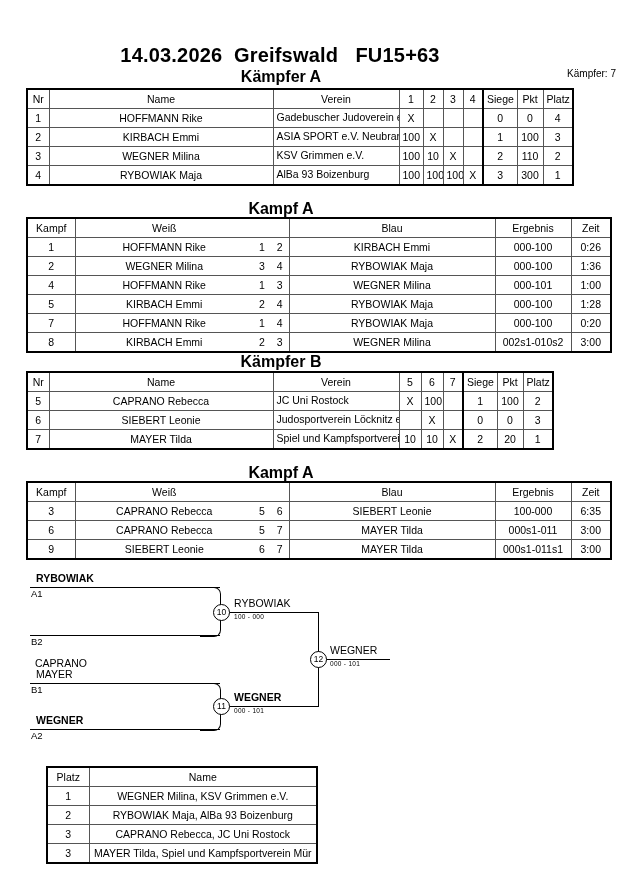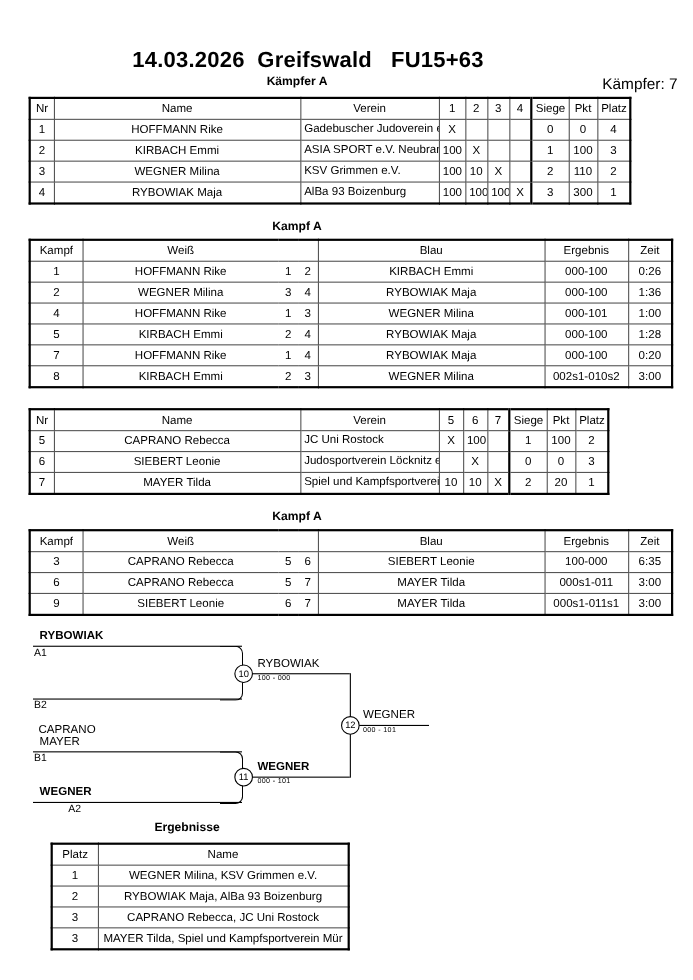--- a/index.html
+++ b/index.html
@@ -8,24 +8,24 @@
     position:relative;width:630px;height:891px;background:#ffffff;
     margin:0 auto;overflow:hidden;
   }
   .title{
     position:absolute;left:0;top:44px;width:560px;text-align:center;
     font-size:20px;font-weight:bold;color:#000;letter-spacing:0.2px;
     white-space:pre;
   }
   .subtitle{
     position:absolute;width:540px;text-align:center;
-    font-size:11px;font-weight:bold;color:#000;
+    font-size:16px;font-weight:bold;color:#000;margin-left:11px;
   }
   .fighters-count{
-    position:absolute;right:14px;top:68px;font-size:14px;color:#000;
+    position:absolute;right:14px;top:68px;font-size:10px;color:#000;
   }
   
   table.tbl{
     position:absolute;border-collapse:collapse;table-layout:fixed;
     font-size:10.5px;color:#000;background:#fff;
     border:2px solid #000;
   }
   table.tbl td,table.tbl th{
     border:1px solid #555;
     padding:1px 3px;height:16px;overflow:hidden;white-space:nowrap;
@@ -237,20 +237,21 @@
           <td class="l nobr">KIRBACH Emmi</td>
           <td class="c nobl nobr">2</td>
           <td class="c nobl">3</td>
           <td class="l b">WEGNER Milina</td>
           <td class="c">002s1-010s2</td>
           <td class="c">3:00</td>
         </tr>
       </tbody>
   </table>
 
+  <div class="subtitle" style="left:0;top:353px;">Kämpfer B</div>
   <table class="tbl standings" style="left:26px;top:371px;width:512px;">
     <colgroup>
       <col style="width:22px">
         <col style="width:224px">
         <col style="width:126px">
       <col style="width:22px">
         <col style="width:22px">
         <col style="width:20px">
       <col style="width:34px">
         <col style="width:26px">
@@ -380,36 +381,35 @@
     <div class="bk-name" style="left:234px;top:37px;">RYBOWIAK</div>
     <div class="hline" style="left:228px;top:52px;width:90px;"></div>
     <div class="bk-score" style="left:234px;top:53px;">100 - 000</div>
 
     <div class="bk-name" style="left:36px;top:108px;">MAYER</div>
     <div class="hline" style="left:30px;top:123px;width:190px;"></div>
     <div class="bk-code" style="left:31px;top:124px;">B1</div>
 
     <div class="bk-name b" style="left:36px;top:154px;">WEGNER</div>
     <div class="hline" style="left:30px;top:169px;width:190px;"></div>
-    <div class="bk-code" style="left:31px;top:170px;margin-left:31px;">A2</div>
+    <div class="bk-code" style="left:31px;top:170px;">A2</div>
 
     <div class="bk-box" style="left:200px;top:123px;width:20px;height:46px;"></div>
     <div class="bk-circle" style="left:213px;top:138px;">11</div>
     <div class="bk-name b" style="left:234px;top:131px;">WEGNER</div>
     <div class="hline" style="left:228px;top:146px;width:90px;"></div>
     <div class="bk-score" style="left:234px;top:147px;">000 - 101</div>
 
     <div class="vline" style="left:318px;top:52px;height:95px;"></div>
     <div class="bk-circle" style="left:310px;top:91px;">12</div>
     <div class="bk-name" style="left:330px;top:84px;">WEGNER</div>
     <div class="hline" style="left:324px;top:99px;width:66px;"></div>
     <div class="bk-score" style="left:330px;top:100px;">000 - 101</div>
   </div>
 
-  <div class="subtitle" style="left:0;top:746px;width:340px;">Ergebnisse</div>
   <table class="tbl" style="left:46px;top:766px;width:270px;">
     <colgroup>
         <col style="width:42px">
         <col style="width:228px">
       </colgroup>
     <thead>
       <tr>
         <th class="c">Platz</th>
         <th class="c">Name</th>
       </tr>

